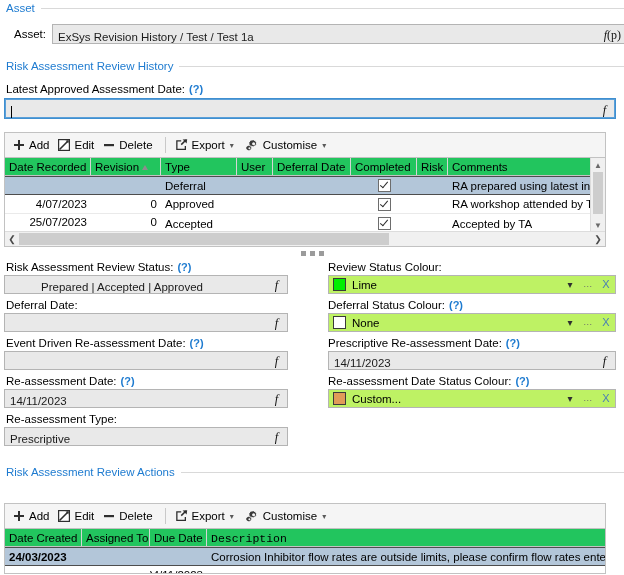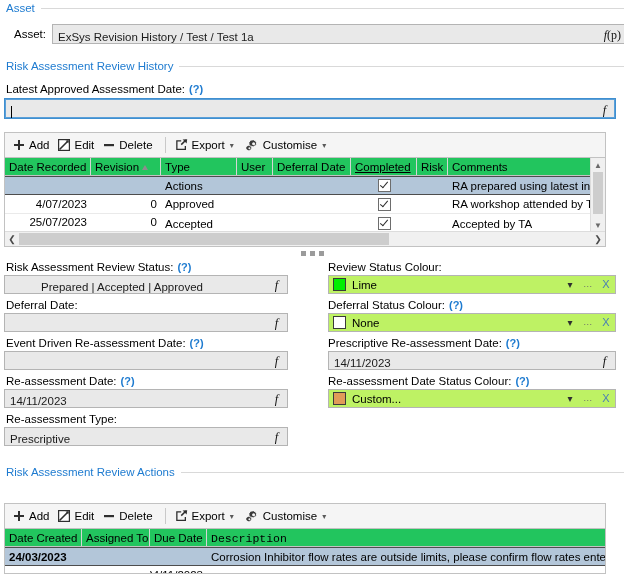--- a/index.html
+++ b/index.html
@@ -390,35 +390,35 @@
     </div>
     <div class="hc" style="width:76px;">
       <span>Type</span>
     </div>
     <div class="hc" style="width:36px;">
       <span>User</span>
     </div>
     <div class="hc" style="width:78px;">
       <span>Deferral Date</span>
     </div>
-    <div class="hc" style="width:66px;text-decoration:underline;">
+    <div class="hc" style="width:66px;">
       <span>Completed</span>
     </div>
     <div class="hc" style="width:31px;">
       <span>Risk</span>
     </div>
     <div class="hc" style="width:145px;border-right:none;">
       <span>Comments</span>
     </div>
   </div>
 
   <div class="grid-row selected" style="width:588px;">
     <div class="gc num" style="width:86px;">4/07/2023</div>
     <div class="gc num" style="width:70px;">0</div>
-    <div class="gc" style="width:76px;">Actions</div>
+    <div class="gc" style="width:76px;">Deferral</div>
     <div class="gc" style="width:36px;"></div>
     <div class="gc" style="width:78px;"></div>
     <div class="gc ctr" style="width:66px;">
       <span class="chk"></span>
     </div>
     <div class="gc" style="width:31px;"></div>
     <div class="gc" style="width:145px;">RA prepared using latest inspection data.</div>
   </div>
 
   <div class="grid-row" style="width:588px;">

